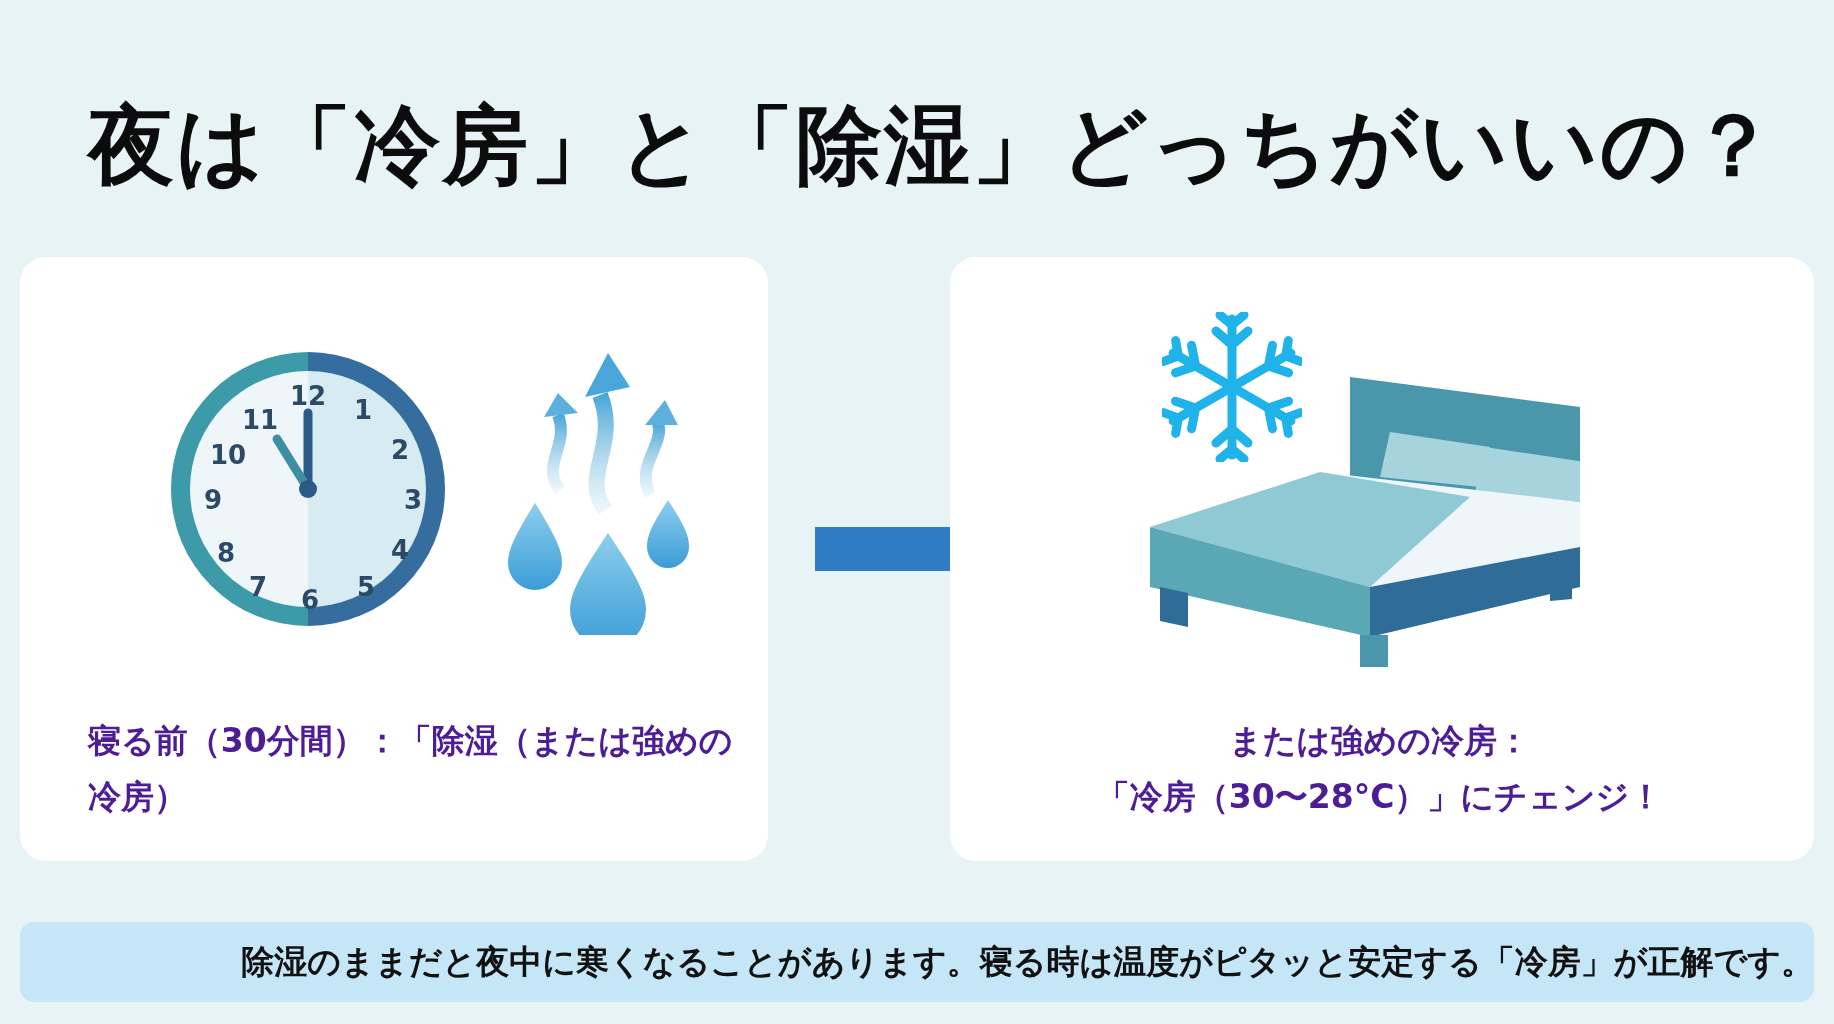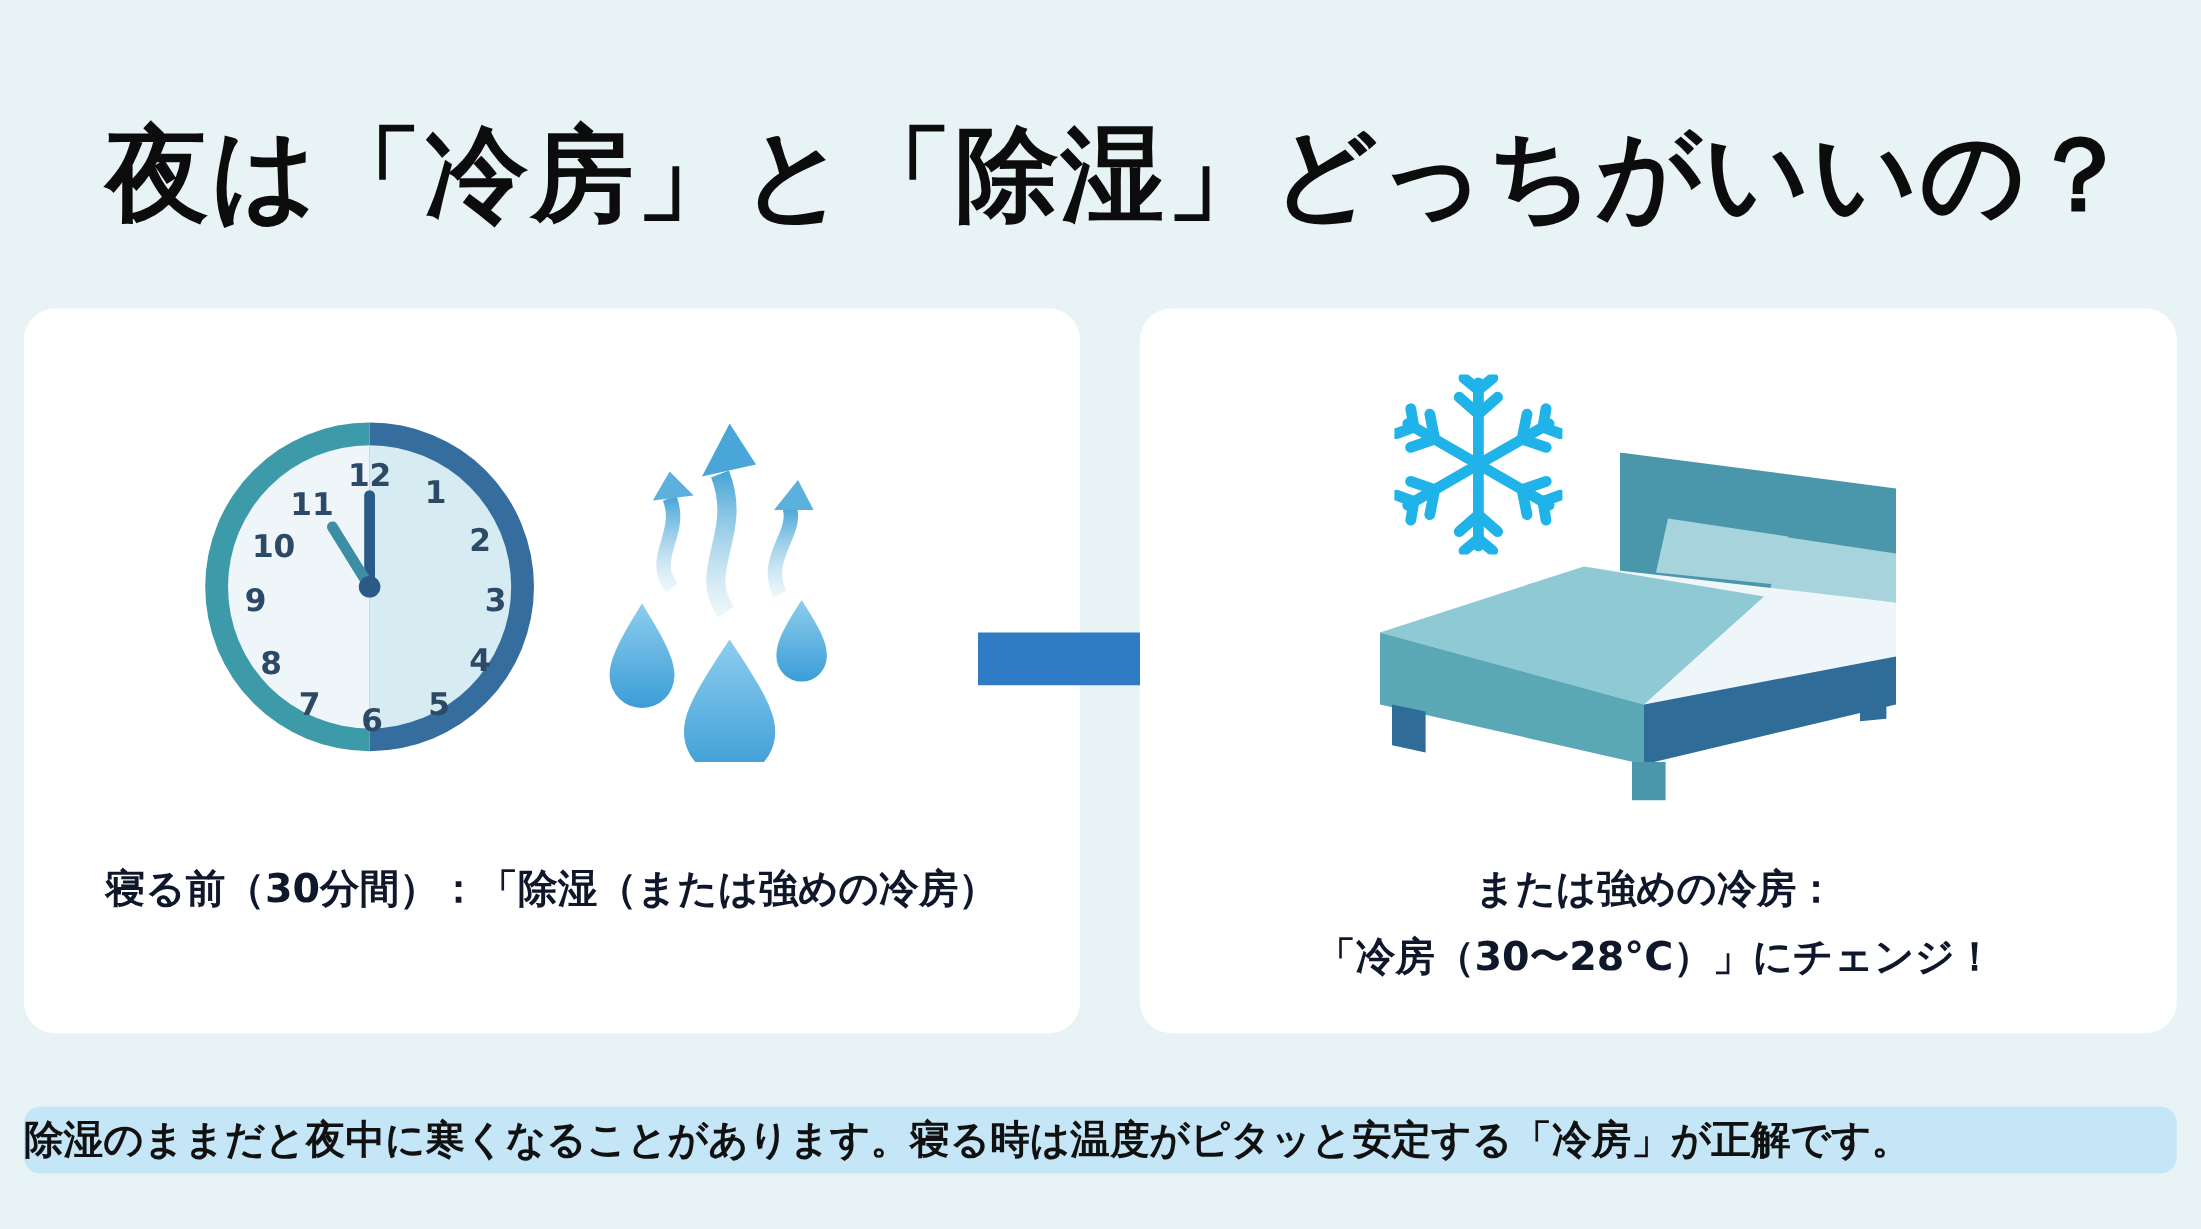--- a/index.html
+++ b/index.html
@@ -19,42 +19,42 @@
     letter-spacing: 2px;
     color: #0c0c0c;
   }
   .card {
     position: absolute;
     top: 257px;
     height: 604px;
     background: #ffffff;
     border-radius: 26px;
   }
-  .card-left { left: 20px; width: 880px; }
+  .card-left { left: 20px; width: 748px; }
   .card-right { left: 950px; width: 864px; }
   .card-text {
     position: absolute;
     left: 0; right: 5px;
     top: 456px;
     text-align: center;
     font-size: 33px;
     font-weight: bold;
     line-height: 56px;
-    color: #0f172a;
+    color: #4c1d95;
   }
   .card-left .card-text { text-align: left; padding-left: 68px; }
   .icon { position: absolute; }
   .arrow { position: absolute; left: 815px; top: 487px; }
   .banner {
     position: absolute;
     left: 20px; top: 922px;
-    width: 1794px; height: 56px;
+    width: 1794px; height: 80px;
     background: #c4e6f6;
     border-radius: 14px;
-    display: flex; align-items: center; justify-content: flex-start;
+    display: flex; align-items: center; justify-content: flex-end;
     font-size: 33px; font-weight: bold;
     color: #111;
   }
 </style>
 </head>
 <body>
 
 <div class="title">夜は「冷房」と「除湿」どっちがいいの？</div>
 
 <div class="card card-left">

